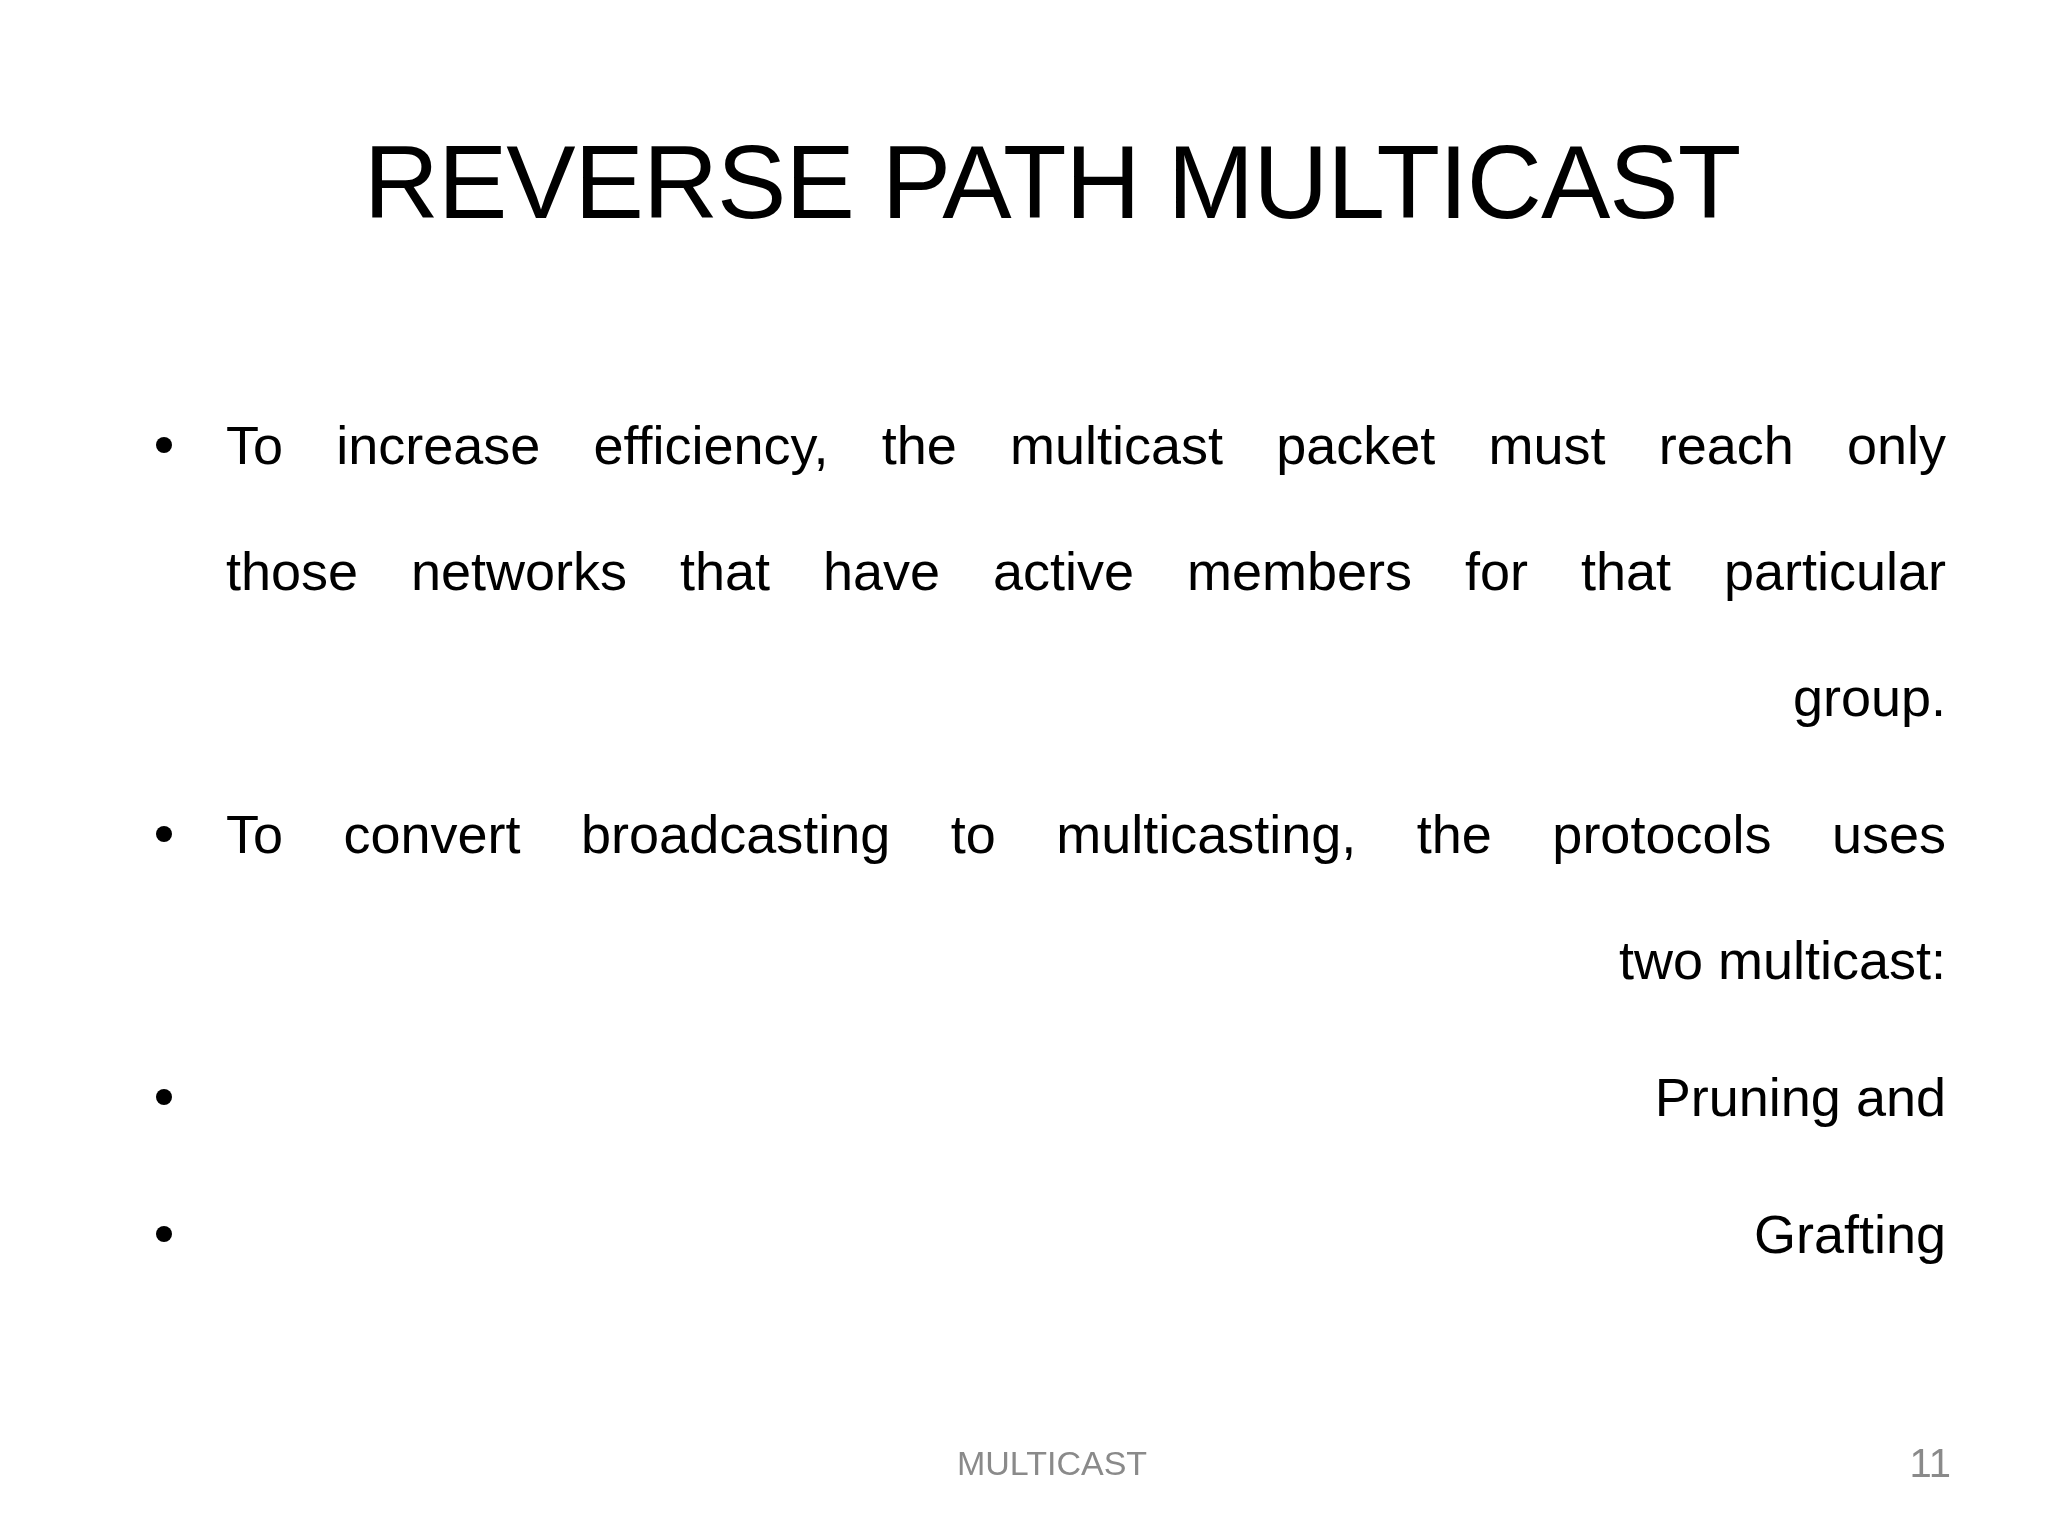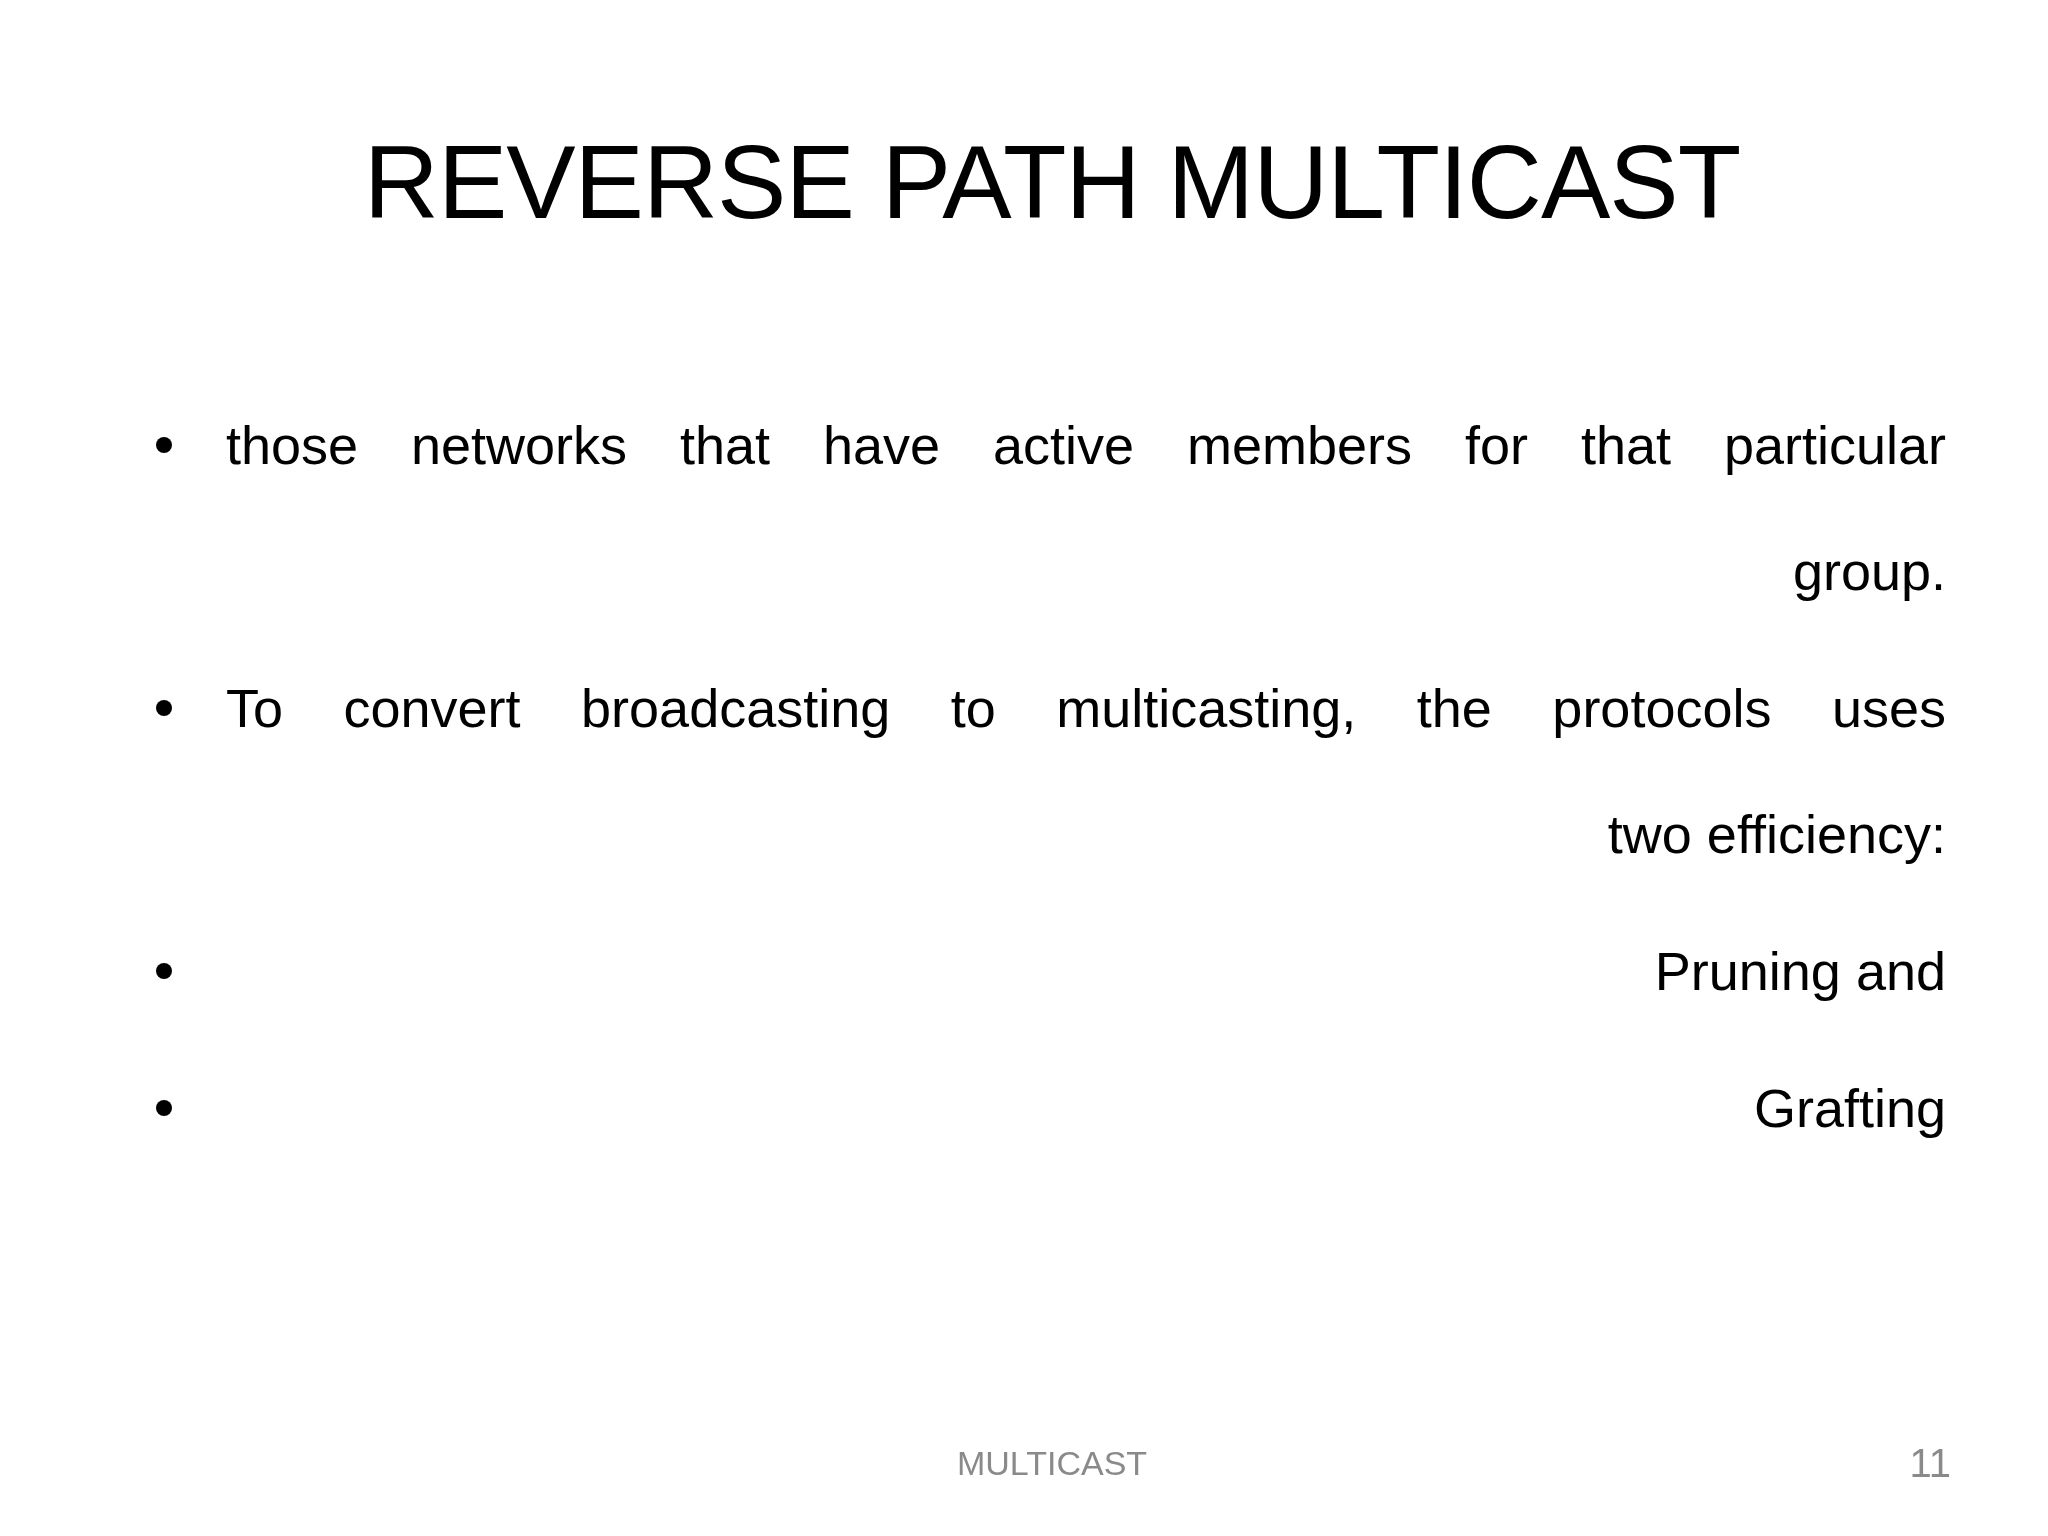--- a/index.html
+++ b/index.html
@@ -84,28 +84,29 @@
 <body>
 
 <div class="slide">
 
   <h1 class="title">REVERSE PATH MULTICAST</h1>
 
   <div class="content">
 
     <div class="bullet-item">
       <span class="dot"></span>
+      <div class="line fill">To increase efficiency, the multicast packet must reach only</div>
       <div class="line fill">those networks that have active members for that particular</div>
       <div class="line">group.</div>
     </div>
 
     <div class="bullet-item">
       <span class="dot"></span>
       <div class="line fill">To convert broadcasting to multicasting, the protocols uses</div>
-      <div class="line">two efficiency:</div>
+      <div class="line">two multicast:</div>
     </div>
 
     <div class="bullet-item">
       <span class="dot"></span>
       <div class="line">Pruning and</div>
     </div>
 
     <div class="bullet-item">
       <span class="dot"></span>
       <div class="line">Grafting</div>

